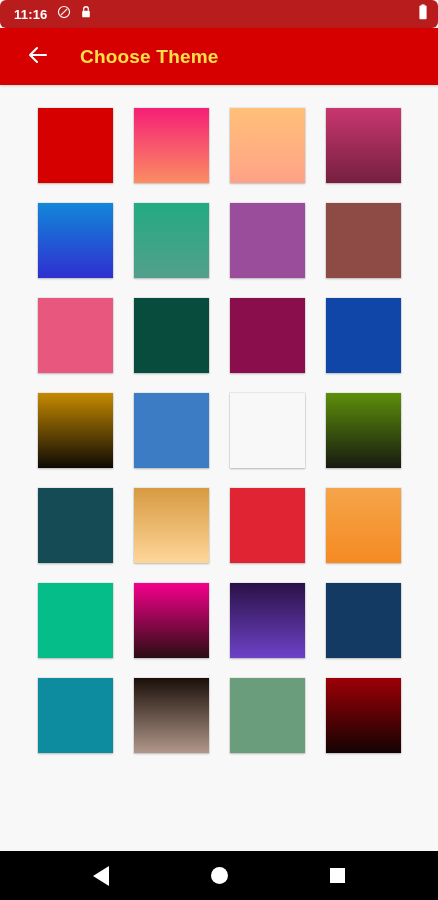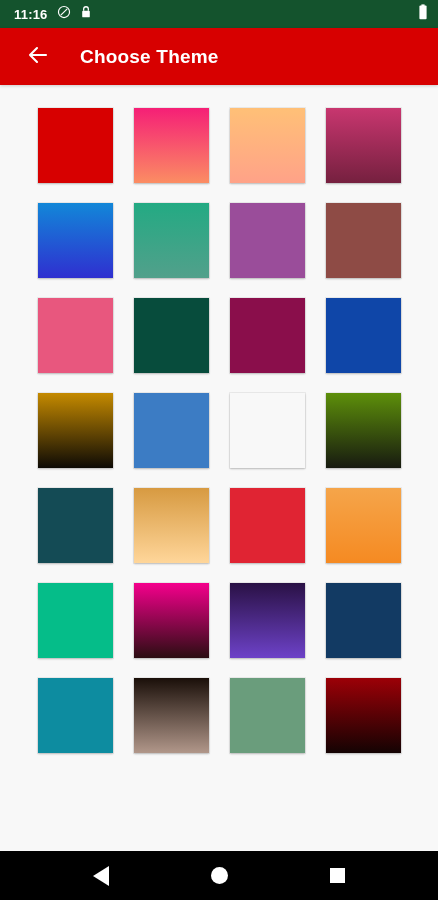--- a/index.html
+++ b/index.html
@@ -50,21 +50,21 @@
     position:relative;
     z-index:3;
   }
   .back-btn {
     width:40px; height:40px;
     display:flex; align-items:center; justify-content:center;
     cursor:pointer;
     flex:0 0 40px;
   }
   .app-title {
-    color:#ffffff;
+    color:#fde047;
     font-size:19px;
     font-weight:bold;
     margin-left:22px;
     letter-spacing:0.2px;
     white-space:nowrap;
   }
 
   
   .content {
     flex:1 1 auto;
@@ -115,21 +115,21 @@
   .nav-recent {
     width:15px; height:15px;
     background:#ffffff;
   }
 </style>
 </head>
 <body>
 
 <div id="screen">
 
-  <div class="status-bar" style="background: #14532d;">
+  <div class="status-bar" style="background: #b91c1c; border-radius: 6px;">
     <div class="status-left">
       <span class="status-time">11:16</span>
       <span class="sicon">
         <svg width="14" height="14" viewBox="0 0 24 24">
           <circle cx="12" cy="12" r="9.5" fill="none" stroke="#ffffff" stroke-width="2"></circle>
           <line x1="6.5" y1="17.5" x2="17.5" y2="6.5" stroke="#ffffff" stroke-width="2"></line>
         </svg>
       </span>
       <span class="sicon">
         <svg width="12" height="14" viewBox="0 0 20 24">

